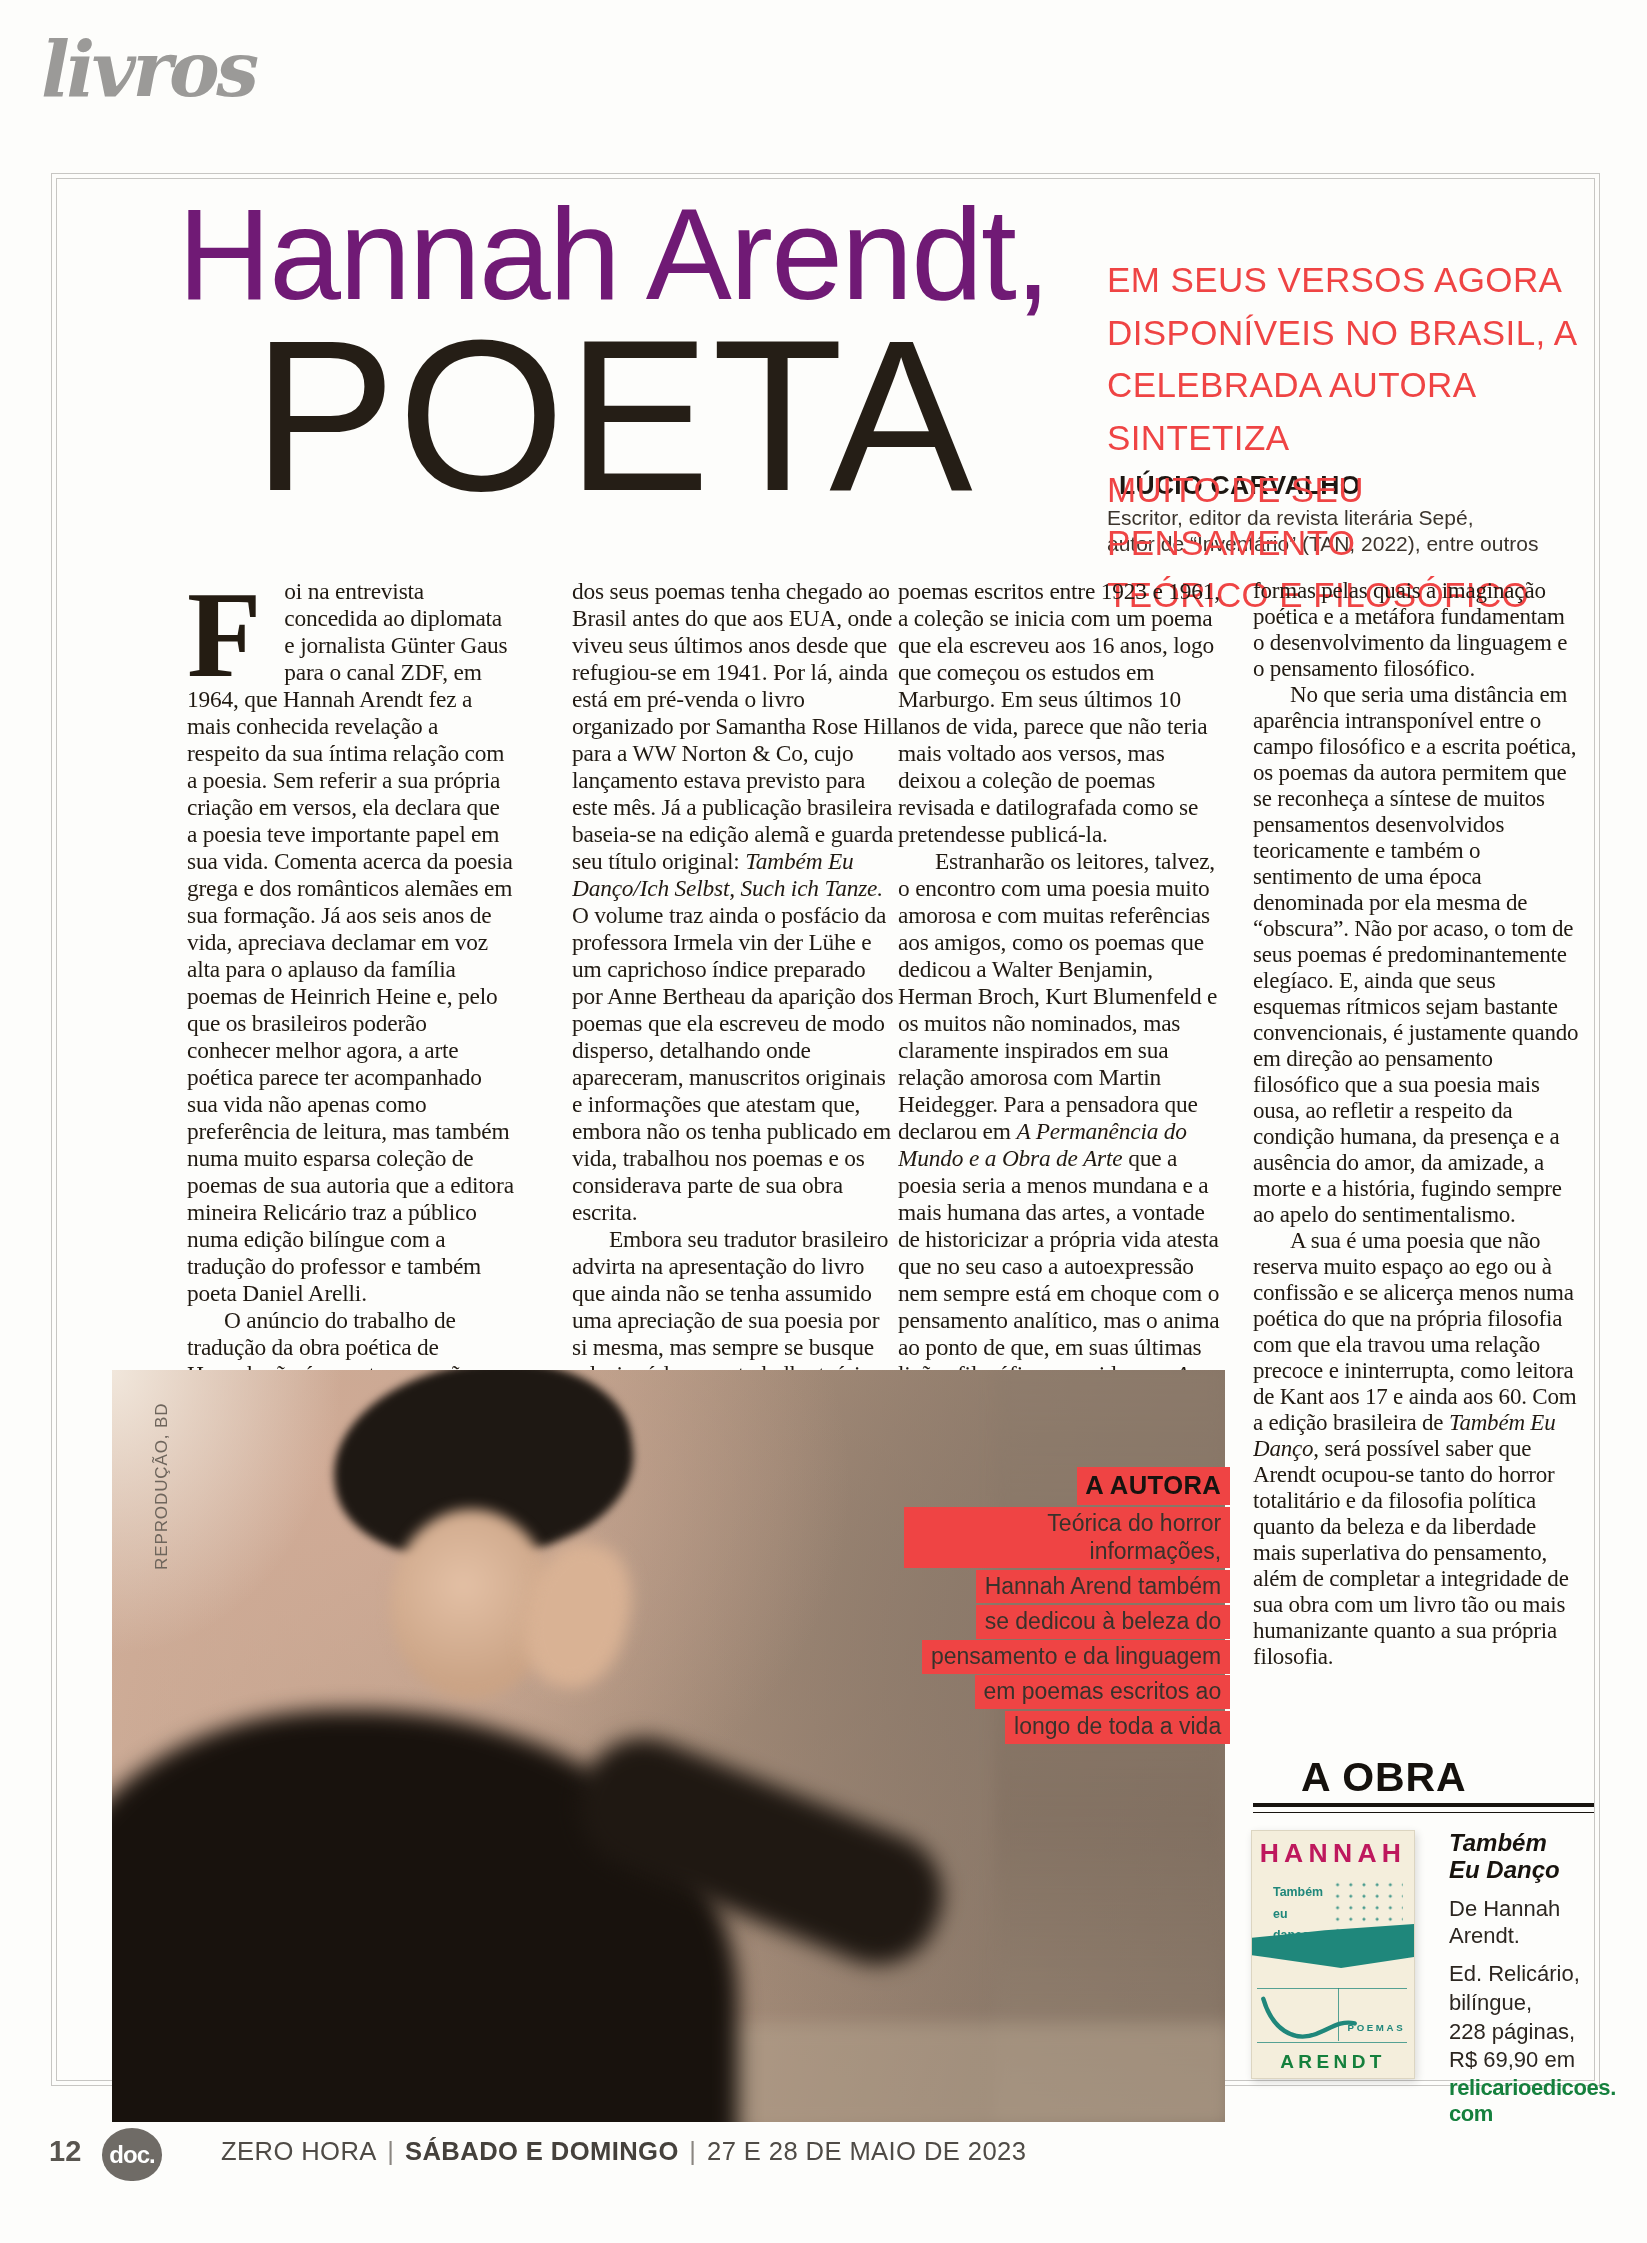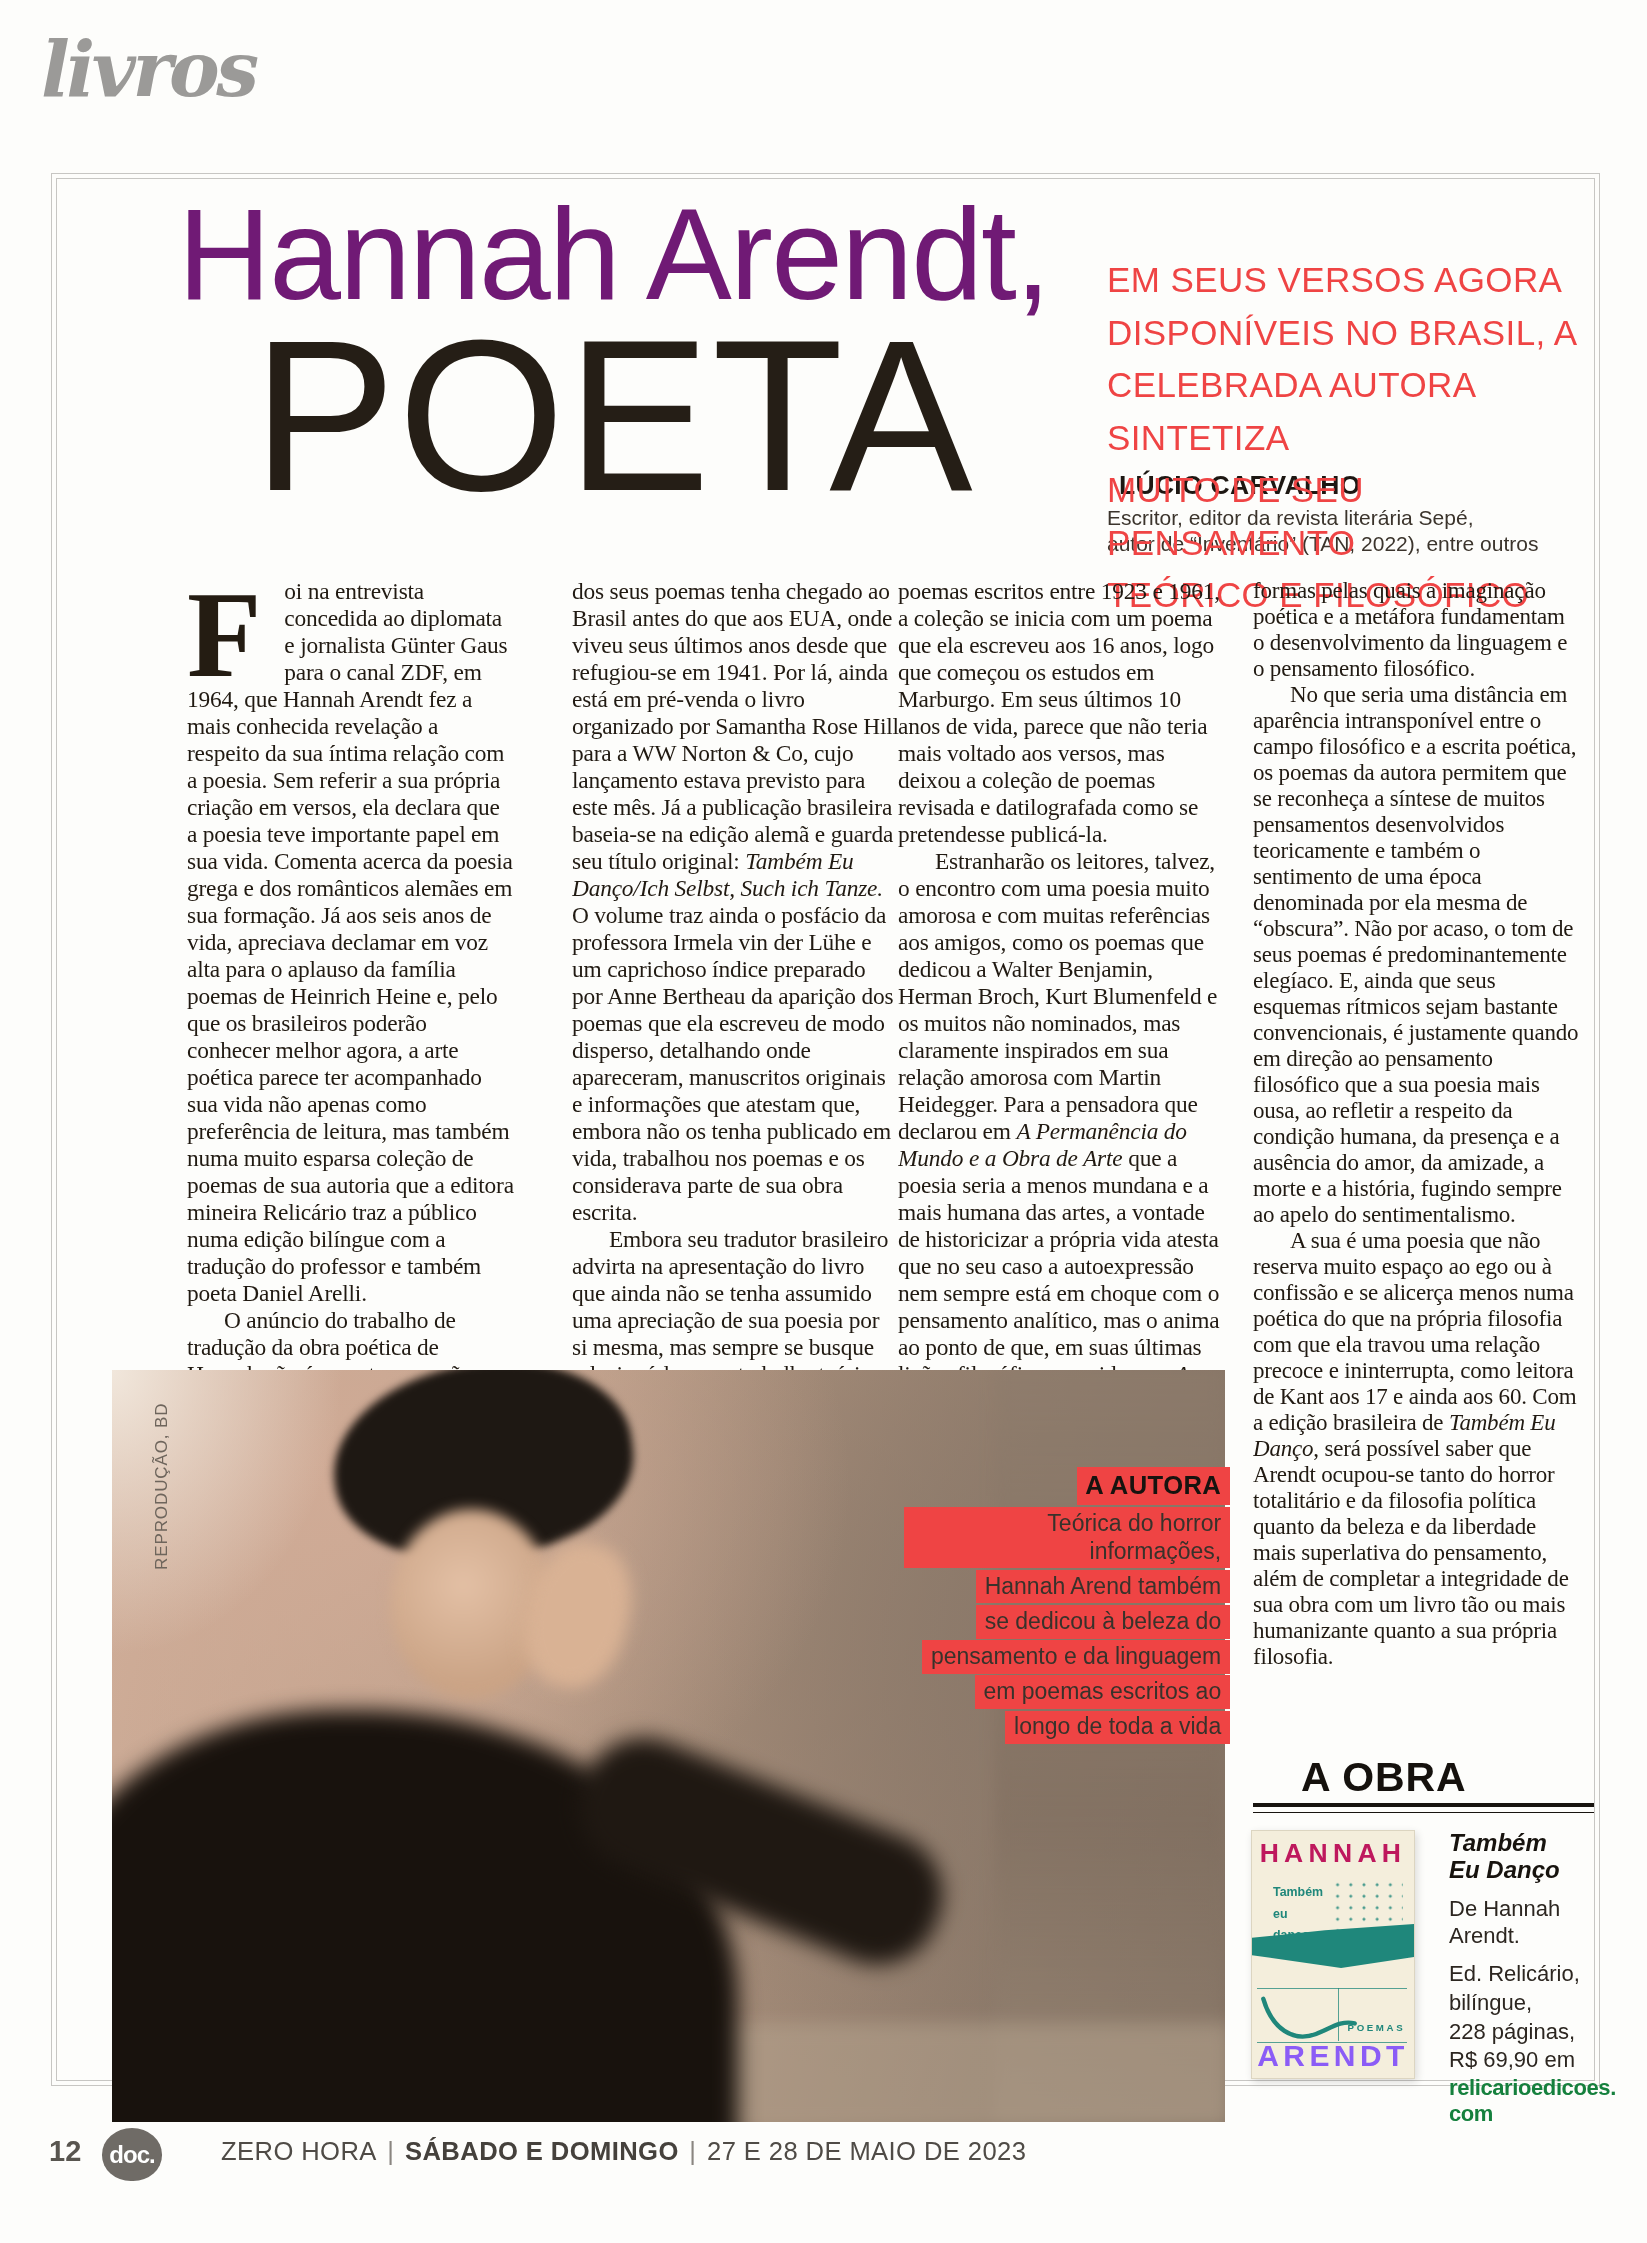--- a/index.html
+++ b/index.html
@@ -91,22 +91,22 @@
   .cov-dots{position:absolute;right:10.6px;top:48px;width:72px;height:53px;opacity:.8;
     background:radial-gradient(circle,#1f877b 1.1px,transparent 1.8px) 0 0/13.2px 11.5px;}
   .cov-band{position:absolute;left:0;top:92px;width:100%;height:46px;background:#1f877b;
     clip-path:polygon(0 32%,45% 16%,100% 2%,100% 74%,55% 98%,0 70%);}
   .cov-panel{position:absolute;left:5.3px;top:157px;width:150px;height:53px;
     border-top:1.3px solid rgba(31,135,123,.75);border-bottom:1.3px solid rgba(31,135,123,.75);}
   .cov-vline{position:absolute;left:86px;top:157px;width:1.3px;height:53px;background:rgba(31,135,123,.75);}
   .cov-wave{position:absolute;left:3.5px;top:159px;width:106px;height:58px;}
   .cov-poemas{position:absolute;right:8.8px;top:191px;font-size:9.7px;font-weight:bold;
     letter-spacing:2.6px;color:#1f877b;}
-  .cov-bottom{position:absolute;left:0;bottom:5.3px;width:100%;text-align:center;font-size:30px;
-    font-weight:bold;letter-spacing:4.4px;color:#8b5cf6;}
+  .cov-bottom{position:absolute;left:0;bottom:5.3px;width:100%;text-align:center;font-size:19px;
+    font-weight:bold;letter-spacing:4.4px;color:#15803d;}
 
   .bookinfo{position:absolute;left:1449px;top:1830px;width:163px;z-index:2;color:#2c2620;}
   .bi-title{font-size:24px;font-weight:bold;font-style:italic;line-height:1.12;color:#17130e;white-space:pre-line;}
   .bi-author{font-size:22px;line-height:1.22;margin-top:12.4px;white-space:pre-line;}
   .bi-details{font-size:22px;line-height:1.3;margin-top:10.6px;white-space:pre-line;}
   .bi-site{font-size:22px;font-weight:bold;line-height:1.18;letter-spacing:-0.4px;color:#15803d;white-space:pre-line;}
 
   
   .footer{position:absolute;left:0;top:2128px;width:1647px;height:62px;z-index:4;}
   .footer-page{position:absolute;left:49px;top:7px;font-size:29px;font-weight:bold;color:#58554f;}

